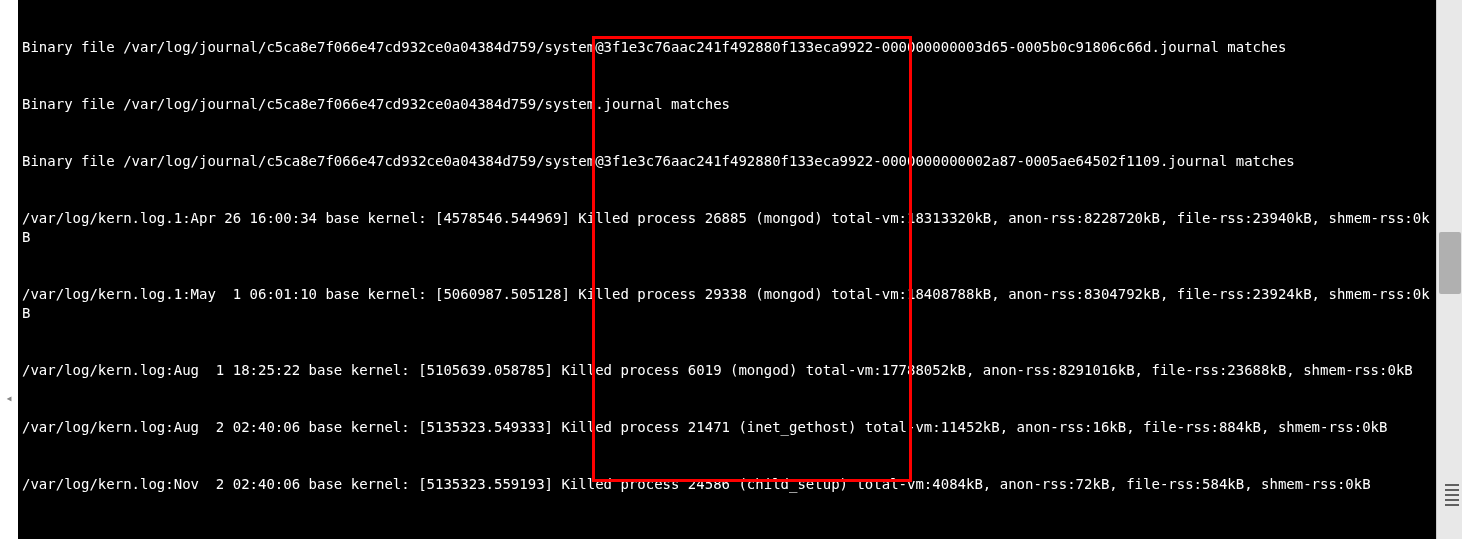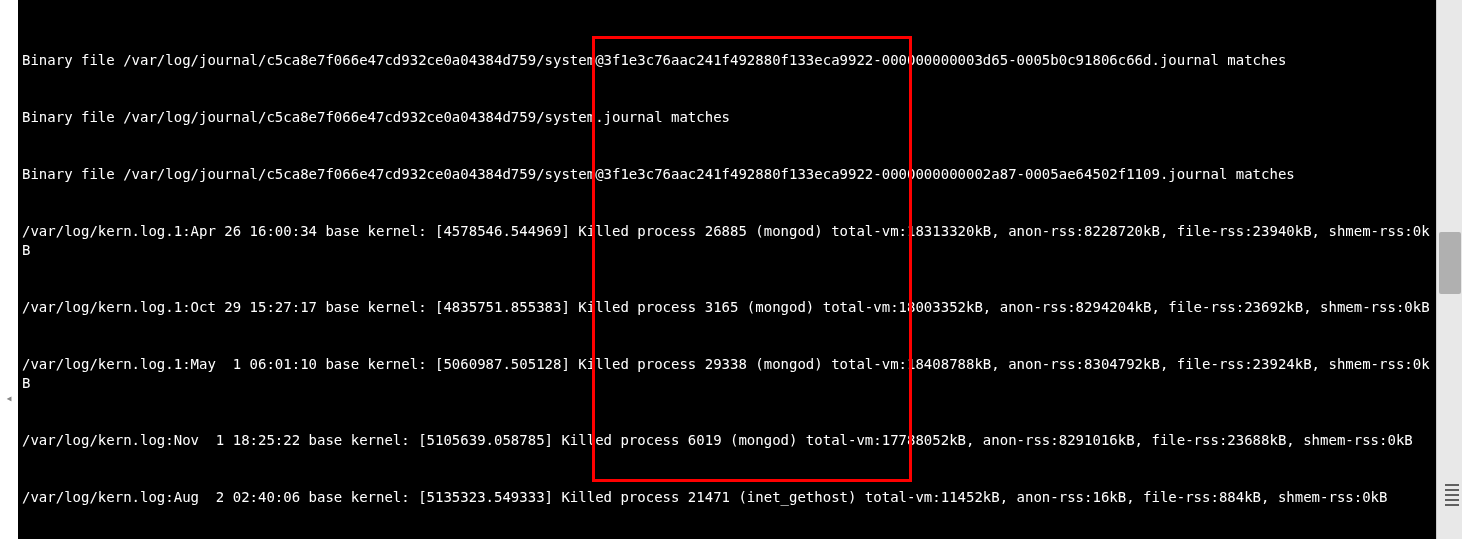--- a/index.html
+++ b/index.html
@@ -33,21 +33,21 @@
   .terminal {
     position: absolute;
     left: 18px;
     top: 0;
     width: 1418px;
     height: 539px;
     background: #000000;
     color: #ffffff;
     font-size: 14px;
     line-height: 19px;
-    padding: 13px 4px;
+    padding: 0 4px;
     white-space: pre-wrap;
     word-break: break-all;
     overflow: hidden;
   }
   .terminal .line {
     display: block;
   }
   .red-box {
     position: absolute;
     left: 592px;
@@ -96,23 +96,22 @@
 
 <div class="left-gutter">
   <div class="gutter-arrow">◂</div>
 </div>
 
 <div class="terminal">
   <span class="line">Binary file /var/log/journal/c5ca8e7f066e47cd932ce0a04384d759/system@3f1e3c76aac241f492880f133eca9922-000000000003d65-0005b0c91806c66d.journal matches</span>
   <span class="line">Binary file /var/log/journal/c5ca8e7f066e47cd932ce0a04384d759/system.journal matches</span>
   <span class="line">Binary file /var/log/journal/c5ca8e7f066e47cd932ce0a04384d759/system@3f1e3c76aac241f492880f133eca9922-0000000000002a87-0005ae64502f1109.journal matches</span>
   <span class="line">/var/log/kern.log.1:Apr 26 16:00:34 base kernel: [4578546.544969] Killed process 26885 (mongod) total-vm:18313320kB, anon-rss:8228720kB, file-rss:23940kB, shmem-rss:0kB</span>
-  <span class="line">/var/log/kern.log.1:Oct 29 15:27:17 base kernel: [4835751.855383] Killed process 3165 (mongod) total-vm:18003352kB, anon-rss:8294204kB, file-rss:23692kB, shmem-rss:0kB</span>
   <span class="line">/var/log/kern.log.1:May  1 06:01:10 base kernel: [5060987.505128] Killed process 29338 (mongod) total-vm:18408788kB, anon-rss:8304792kB, file-rss:23924kB, shmem-rss:0kB</span>
-  <span class="line">/var/log/kern.log:Nov  1 18:25:22 base kernel: [5105639.058785] Killed process 6019 (mongod) total-vm:17788052kB, anon-rss:8291016kB, file-rss:23688kB, shmem-rss:0kB</span>
+  <span class="line">/var/log/kern.log:Aug  1 18:25:22 base kernel: [5105639.058785] Killed process 6019 (mongod) total-vm:17788052kB, anon-rss:8291016kB, file-rss:23688kB, shmem-rss:0kB</span>
   <span class="line">/var/log/kern.log:Aug  2 02:40:06 base kernel: [5135323.549333] Killed process 21471 (inet_gethost) total-vm:11452kB, anon-rss:16kB, file-rss:884kB, shmem-rss:0kB</span>
   <span class="line">/var/log/kern.log:Nov  2 02:40:06 base kernel: [5135323.559193] Killed process 24586 (child_setup) total-vm:4084kB, anon-rss:72kB, file-rss:584kB, shmem-rss:0kB</span>
   
   
   
   
   
   
   
   

